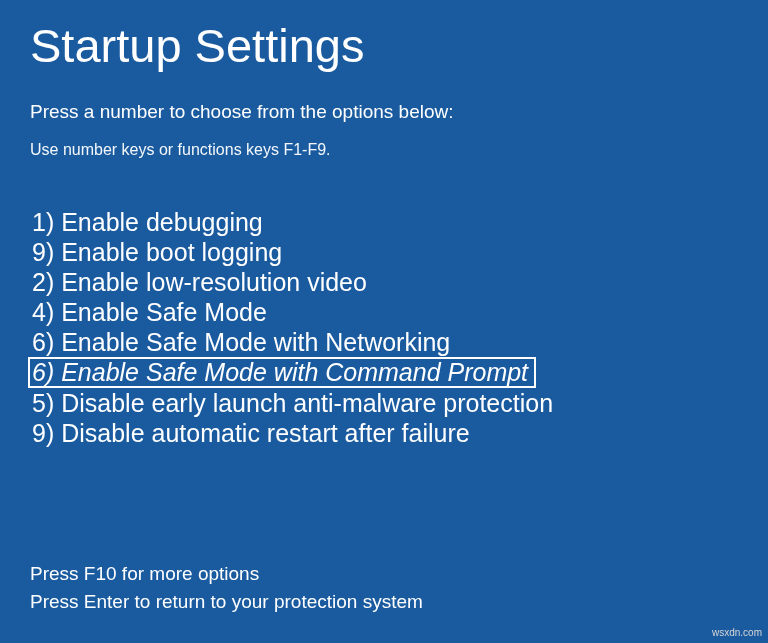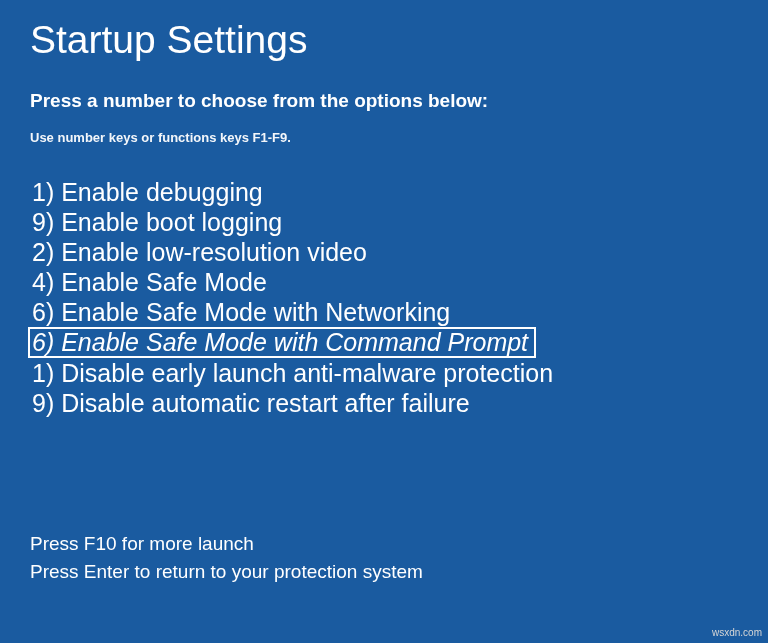--- a/index.html
+++ b/index.html
@@ -13,34 +13,34 @@
       background-color: #1a5ba0;
       font-family: "Segoe UI", "Segoe UI Light", Arial, sans-serif;
       color: #ffffff;
       overflow: hidden;
       position: relative;
     }
     .container {
       padding: 18px 30px 30px 30px;
     }
     .page-title {
-      font-size: 39px;
+      font-size: 47px;
       font-weight: 300;
       margin-bottom: 28px;
       letter-spacing: 0px;
     }
     .subtitle {
       font-size: 19px;
-      font-weight: 700;
+      font-weight: 400;
       margin-bottom: 18px;
     }
     .instruction {
-      font-size: 13px;
-      font-weight: 700;
-      margin-bottom: 32px;
+      font-size: 16px;
+      font-weight: 400;
+      margin-bottom: 48px;
       opacity: 0.95;
     }
     .options-list {
       list-style: none;
       margin-bottom: 112px;
     }
     .option-item {
       font-size: 25px;
       font-weight: 400;
       line-height: 30px;
@@ -79,19 +79,19 @@
   <h1 class="page-title">Startup Settings</h1>
   <div class="subtitle">Press a number to choose from the options below:</div>
   <div class="instruction">Use number keys or functions keys F1-F9.</div>
   <ul class="options-list">
       <li class="option-row"><span class="option-item">1) Enable debugging</span></li>
       <li class="option-row"><span class="option-item">9) Enable boot logging</span></li>
       <li class="option-row"><span class="option-item">2) Enable low-resolution video</span></li>
       <li class="option-row"><span class="option-item">4) Enable Safe Mode</span></li>
       <li class="option-row"><span class="option-item">6) Enable Safe Mode with Networking</span></li>
       <li class="option-row highlighted"><span class="option-item">6) Enable Safe Mode with Command Prompt</span></li>
-      <li class="option-row"><span class="option-item">1) Disable early launch anti-malware protection</span></li>
+      <li class="option-row"><span class="option-item">5) Disable early launch anti-malware protection</span></li>
       <li class="option-row"><span class="option-item">9) Disable automatic restart after failure</span></li>
     </ul>
-  <div class="footer-line">Press F10 for more launch</div>
+  <div class="footer-line">Press F10 for more options</div>
   <div class="footer-line">Press Enter to return to your protection system</div>
 </div>
 <div class="watermark">wsxdn.com</div>
 
 </body></html>

